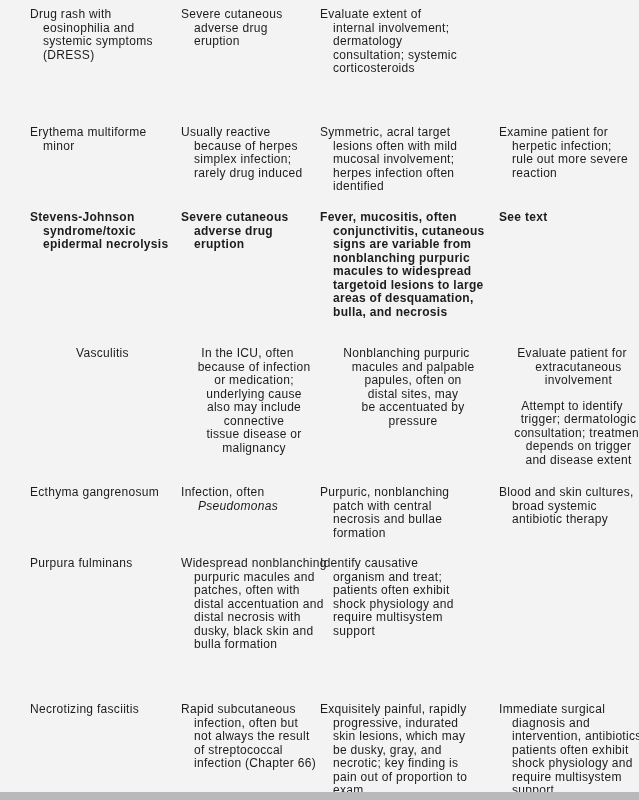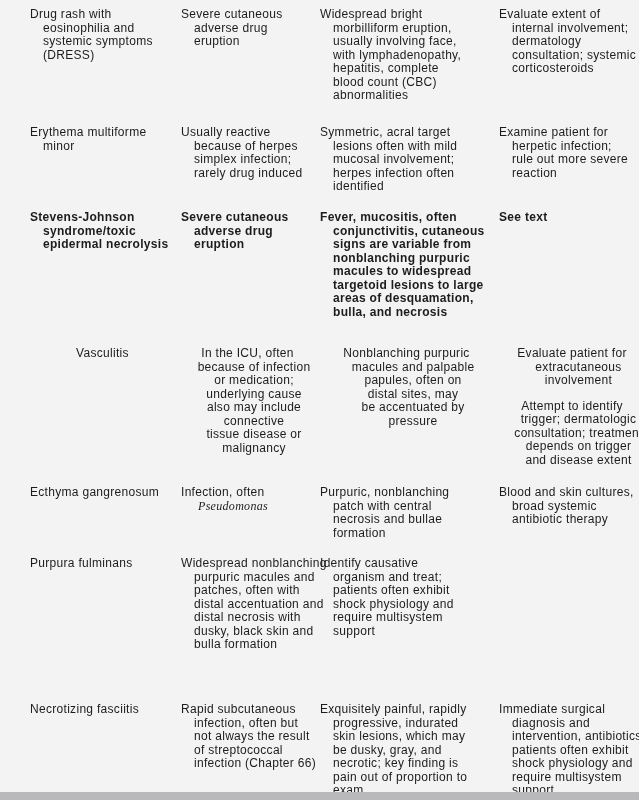--- a/index.html
+++ b/index.html
@@ -49,21 +49,20 @@
     text-indent: -13px;
   }
   .para + .para {
     margin-top: 12px;
   }
   .organism {
     display: block;
     font-style: italic;
     text-indent: 0;
     margin-left: 4px;
-    font-family: Liberation Serif, serif;
   }
   .bottom-bar {
     position: absolute;
     left: 0;
     bottom: 0;
     width: 639px;
     height: 8px;
     background: #b9b9bc;
   }
 </style>
@@ -74,27 +73,20 @@
   <div class="table">
 
     <div class="row r1">
       <div class="cell hang">Drug rash with
 eosinophilia and
 systemic symptoms
 (DRESS)</div>
       <div class="cell hang">Severe cutaneous
 adverse drug
 eruption</div>
-      <div class="cell hang">Widespread bright
-morbilliform eruption,
-usually involving face,
-with lymphadenopathy,
-hepatitis, complete
-blood count (CBC)
-abnormalities</div>
       <div class="cell">
         <div class="hang para">Evaluate extent of
 internal involvement;
 dermatology
 consultation; systemic
 corticosteroids</div>
       </div>
     </div>
 
     <div class="row r2">

